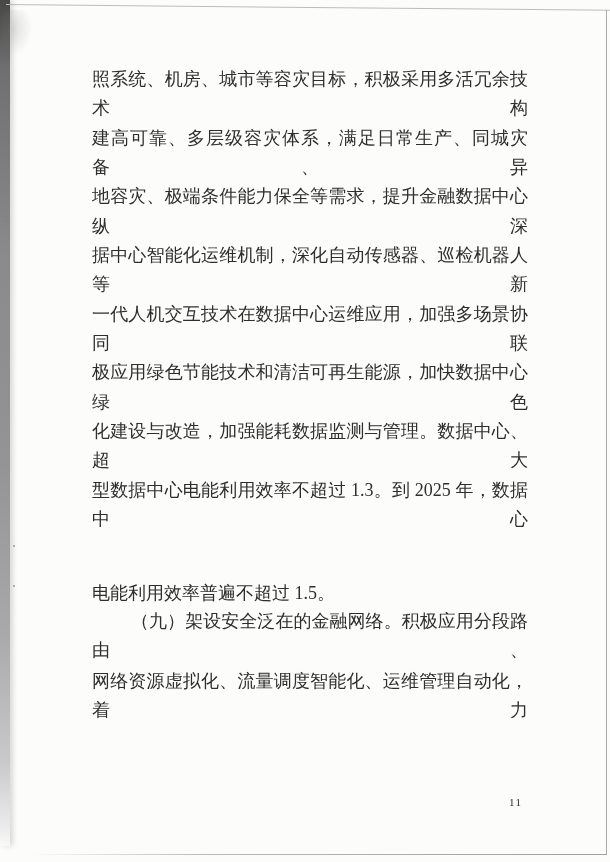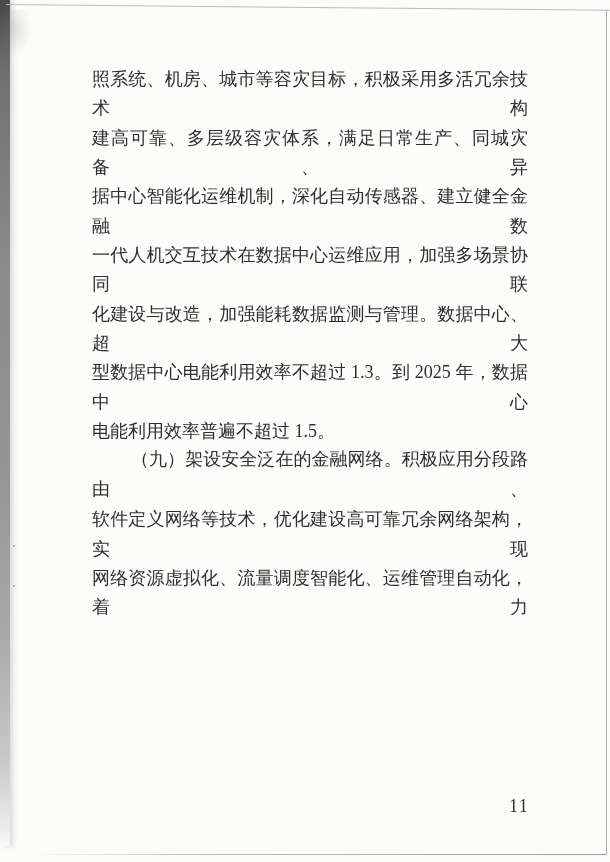--- a/index.html
+++ b/index.html
@@ -63,29 +63,30 @@
     color: #2e2e2e;
     letter-spacing: 0;
   }
   .text-block .line {
     text-align: justify;
     text-align-last: justify;
   }
   .text-block .line.para-end {
     text-align: left;
     text-align-last: left;
+    margin-top: 44px;
   }
   .text-block .line.indent {
     text-indent: 39px;
     font-family: Liberation Mono, monospace;
   }
   .page-number {
     position: absolute;
     left: 509px; top: 796px;
-    font-size: 18px;
+    font-size: 11px;
     letter-spacing: 1.5px;
     color: #2f2f2f;
   }
   
   .artifact {
     position: absolute;
     color: #7d7d7d;
     font-size: 11px;
     line-height: 11px;
   }
@@ -111,24 +112,25 @@
   <div class="border-bottom"></div>
 
   <div class="artifact a1">’</div>
   <div class="artifact a2">:</div>
   <div class="dot d1"></div>
   <div class="dot d2"></div>
 
   <div class="text-block" id="text-block">
       <div class="line">照系统、机房、城市等容灾目标，积极采用多活冗余技术构</div>
       <div class="line">建高可靠、多层级容灾体系，满足日常生产、同城灾备、异</div>
-      <div class="line">据中心智能化运维机制，深化自动传感器、建立健全金融数</div>
+      <div class="line">地容灾、极端条件能力保全等需求，提升金融数据中心纵深</div>
+      <div class="line">据中心智能化运维机制，深化自动传感器、巡检机器人等新</div>
       <div class="line">一代人机交互技术在数据中心运维应用，加强多场景协同联</div>
+      <div class="line">极应用绿色节能技术和清洁可再生能源，加快数据中心绿色</div>
       <div class="line">化建设与改造，加强能耗数据监测与管理。数据中心、超大</div>
       <div class="line">型数据中心电能利用效率不超过 1.3。到 2025 年，数据中心</div>
       <div class="line para-end">电能利用效率普遍不超过 1.5。</div>
       <div class="line indent">（九）架设安全泛在的金融网络。积极应用分段路由、</div>
-      <div class="line">软件定义网络等技术，优化建设高可靠冗余网络架构，实现</div>
       <div class="line">网络资源虚拟化、流量调度智能化、运维管理自动化，着力</div>
     </div>
 
   <div class="page-number">11</div>
 </div>
 
 </body></html>

